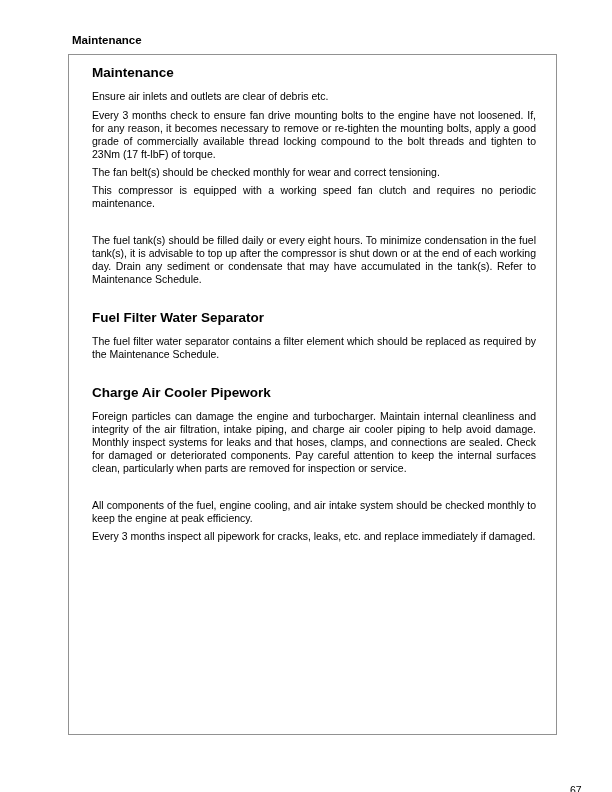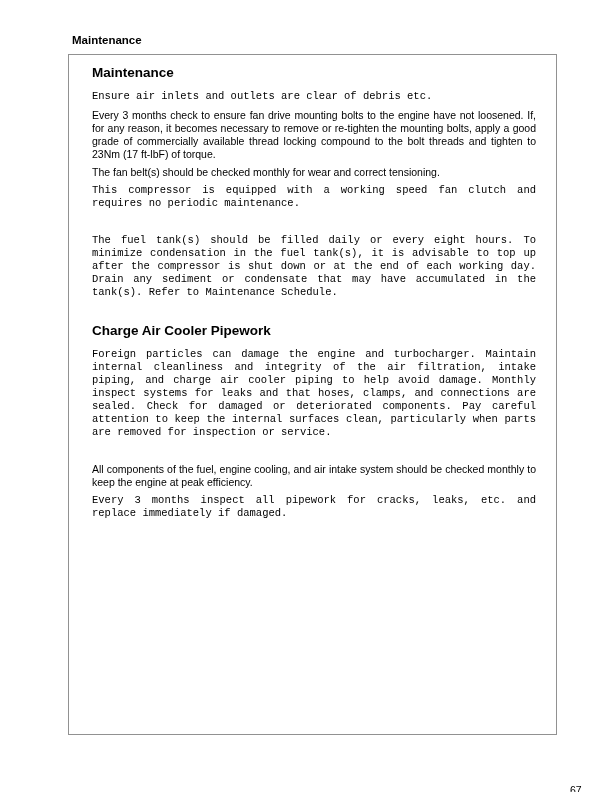--- a/index.html
+++ b/index.html
@@ -43,21 +43,21 @@
     font-weight: bold;
     line-height: 16px;
     margin-bottom: 9px;
   }
   .section p {
     font-size: 10.5px;
     line-height: 13px;
     text-align: justify;
     margin-bottom: 5px;
   }
-  .section p:last-child { margin-bottom: 0; font-family: Liberation Mono, monospace; }
+  .section p:last-child { margin-bottom: 0; }
   .page-number {
     position: absolute;
     top: 784px;
     left: 570px;
     font-size: 10.5px;
     line-height: 12px;
   }
 </style>
 </head>
 <body>
@@ -79,20 +79,22 @@
       <p>Every 3 months check to ensure fan drive mounting bolts to the engine have not loosened. If, for any reason, it becomes necessary to remove or re-tighten the mounting bolts, apply a good grade of commercially available thread locking compound to the bolt threads and tighten to 23Nm (17 ft-lbF) of torque.</p>
       <p>The fan belt(s) should be checked monthly for wear and correct tensioning.</p>
       <p>This compressor is equipped with a working speed fan clutch and requires no periodic maintenance.</p>
     </div>
 
     <div class="section">
       <p>The fuel tank(s) should be filled daily or every eight hours. To minimize condensation in the fuel tank(s), it is advisable to top up after the compressor is shut down or at the end of each working day. Drain any sediment or condensate that may have accumulated in the tank(s). Refer to Maintenance Schedule.</p>
     </div>
 
     <div class="section">
+      <div class="section-heading">Fuel Filter Water Separator</div>
+      <p>The fuel filter water separator contains a filter element which should be replaced as required by the Maintenance Schedule.</p>
     </div>
 
     <div class="section">
       <div class="section-heading">Charge Air Cooler Pipework</div>
       <p>Foreign particles can damage the engine and turbocharger. Maintain internal cleanliness and integrity of the air filtration, intake piping, and charge air cooler piping to help avoid damage. Monthly inspect systems for leaks and that hoses, clamps, and connections are sealed. Check for damaged or deteriorated components. Pay careful attention to keep the internal surfaces clean, particularly when parts are removed for inspection or service.</p>
     </div>
 
     <div class="section">
       <p>All components of the fuel, engine cooling, and air intake system should be checked monthly to keep the engine at peak efficiency.</p>
       <p>Every 3 months inspect all pipework for cracks, leaks, etc. and replace immediately if damaged.</p>

